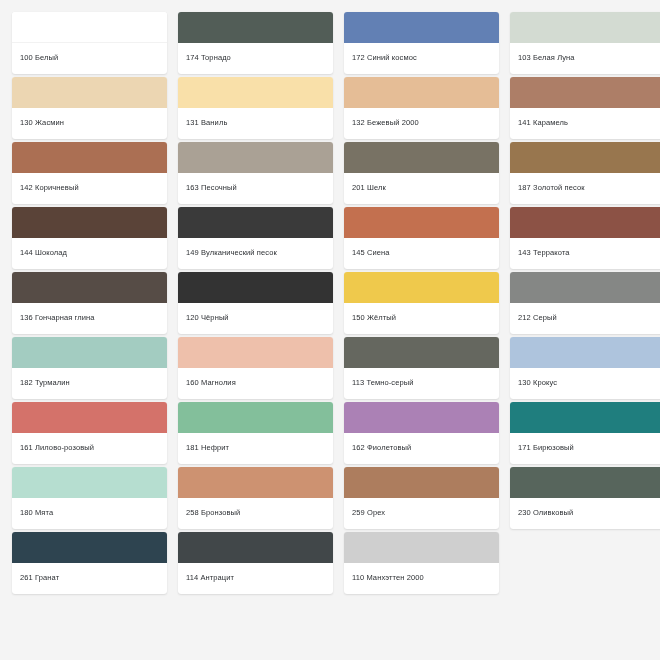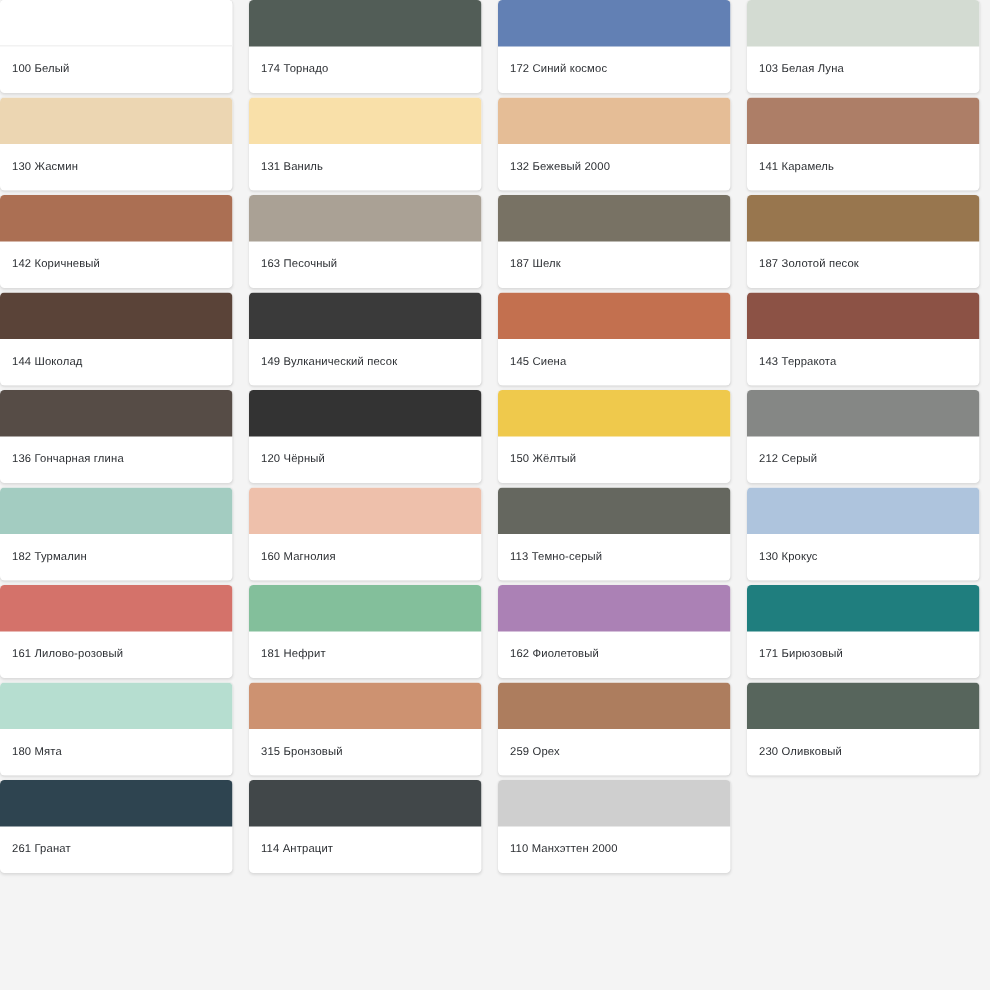--- a/index.html
+++ b/index.html
@@ -15,21 +15,21 @@
     font-family: "Liberation Sans", sans-serif;
     -webkit-font-smoothing: antialiased;
   }
 
   #palette-grid {
     display: grid;
     grid-template-columns: repeat(4, 155px);
     grid-auto-rows: 62px;
     column-gap: 11px;
     row-gap: 3px;
-    padding: 0;
+    padding: 12px;
     width: 660px;
   }
 
   .swatch-card {
     background: #ffffff;
     border-radius: 3px;
     overflow: hidden;
     display: flex;
     flex-direction: column;
     box-shadow: 0 1px 2px rgba(0,0,0,0.10), 0 0 1px rgba(0,0,0,0.06);
@@ -97,21 +97,21 @@
     <div class="swatch-card">
       <div class="swatch-color" style="background: rgb(171, 111, 83);"></div>
       <div class="swatch-label">142 Коричневый</div>
     </div>
     <div class="swatch-card">
       <div class="swatch-color" style="background: rgb(170, 161, 149);"></div>
       <div class="swatch-label">163 Песочный</div>
     </div>
     <div class="swatch-card">
       <div class="swatch-color" style="background: rgb(120, 114, 100);"></div>
-      <div class="swatch-label">187 Шелк</div>
+      <div class="swatch-label">201 Шелк</div>
     </div>
     <div class="swatch-card">
       <div class="swatch-color" style="background: rgb(152, 118, 78);"></div>
       <div class="swatch-label">187 Золотой песок</div>
     </div>
     <div class="swatch-card">
       <div class="swatch-color" style="background: rgb(90, 67, 56);"></div>
       <div class="swatch-label">144 Шоколад</div>
     </div>
     <div class="swatch-card">
@@ -173,21 +173,21 @@
     <div class="swatch-card">
       <div class="swatch-color" style="background: rgb(31, 126, 126);"></div>
       <div class="swatch-label">171 Бирюзовый</div>
     </div>
     <div class="swatch-card">
       <div class="swatch-color" style="background: rgb(182, 222, 208);"></div>
       <div class="swatch-label">180 Мята</div>
     </div>
     <div class="swatch-card">
       <div class="swatch-color" style="background: rgb(205, 146, 113);"></div>
-      <div class="swatch-label">315 Бронзовый</div>
+      <div class="swatch-label">258 Бронзовый</div>
     </div>
     <div class="swatch-card">
       <div class="swatch-color" style="background: rgb(173, 125, 94);"></div>
       <div class="swatch-label">259 Орех</div>
     </div>
     <div class="swatch-card">
       <div class="swatch-color" style="background: rgb(87, 101, 92);"></div>
       <div class="swatch-label">230 Оливковый</div>
     </div>
     <div class="swatch-card">

